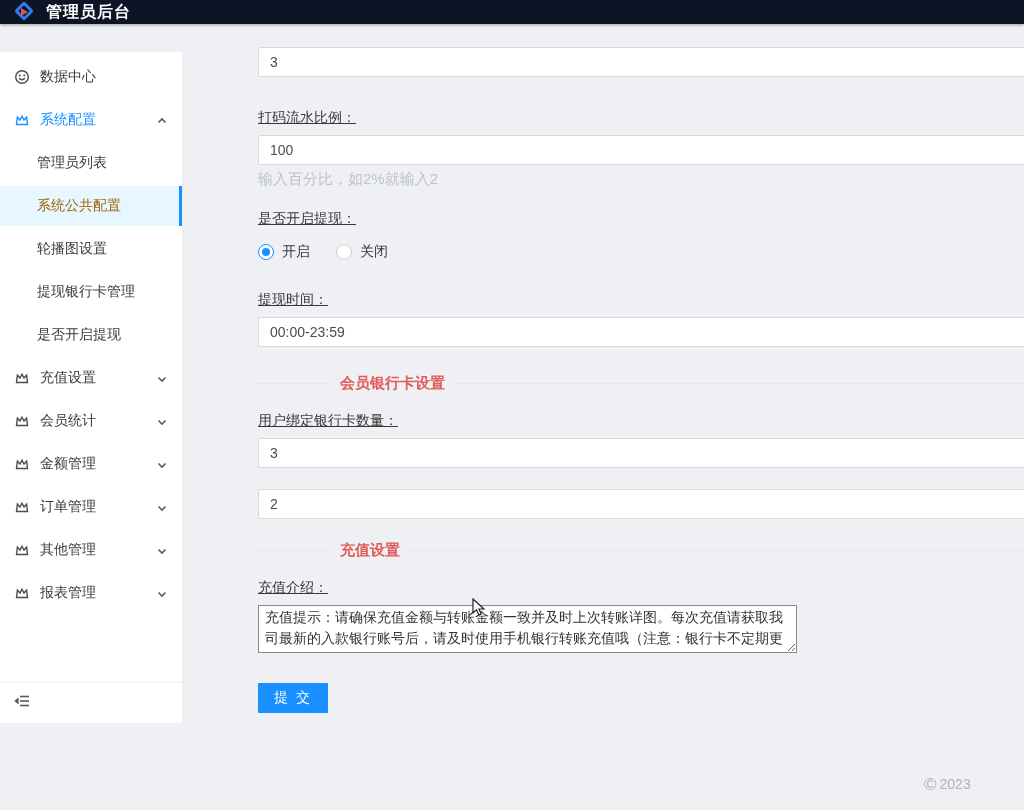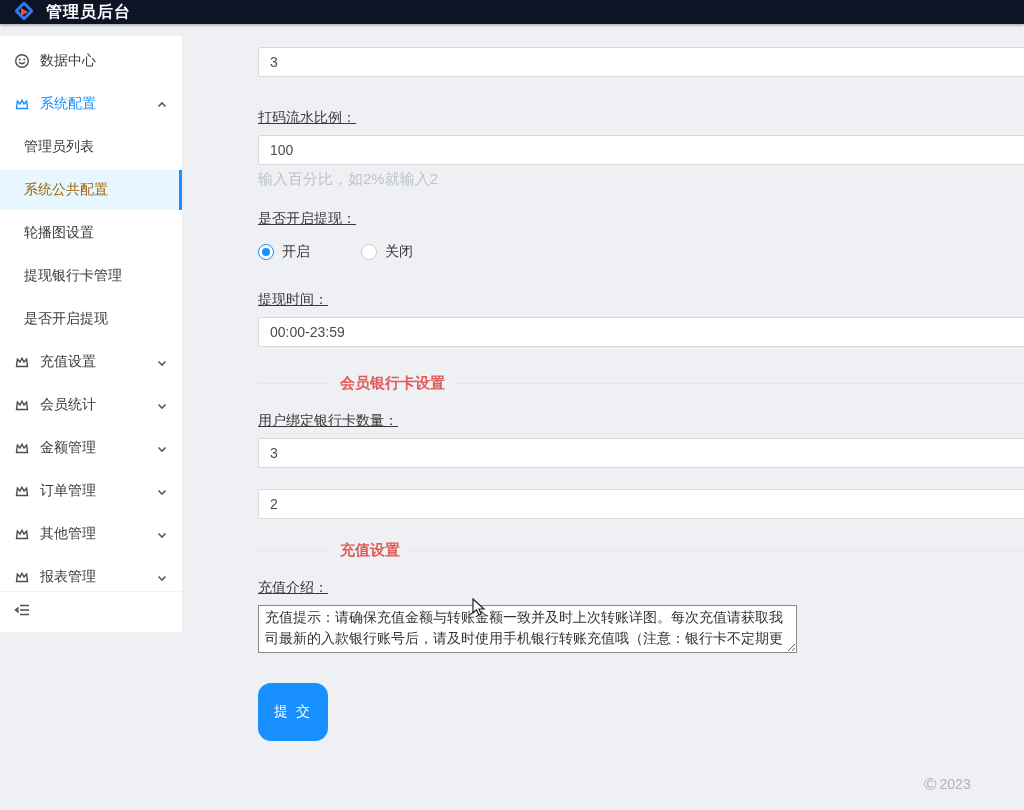--- a/index.html
+++ b/index.html
@@ -18,33 +18,33 @@
     border:3px solid #2d7bf0; transform:rotate(45deg); border-radius:2px;
   }
   .logo .arrow {
     position:absolute; left:7px; top:7px; width:0; height:0;
     border-left:7px solid #e05340; border-top:4px solid transparent; border-bottom:4px solid transparent;
   }
   .header-title { color:#fff; font-size:16px; font-weight:bold; letter-spacing:1px; }
 
   
   .sidebar {
-    position:absolute; top:36px; left:0; width:183px; height:596px;
+    position:absolute; top:52px; left:0; width:183px; height:671px;
     background:#fff; border-right:1px solid #ececec; z-index:20; padding-top:2px;
   }
   .menu-item {
     height:40px; margin:3px 0; display:flex; align-items:center;
     padding:0 14px; font-size:14px; color:#3b3b3b; cursor:pointer; position:relative;
   }
   .menu-item .mi-icon { width:16px; height:16px; margin-right:10px; flex:none; display:flex; align-items:center; }
   .menu-item .mi-label { flex:1; white-space:nowrap; overflow:hidden; }
   .menu-item .mi-caret { width:12px; height:12px; flex:none; margin-left:4px; }
   .menu-item.group-active { color:#1890ff; }
   .menu-item.group-active svg.stroke-ic { stroke:#1890ff; }
-  .menu-sub { padding-left:24px; }
+  .menu-sub { padding-left:37px; }
   .menu-sub.active { background:#e6f7ff; color:#a16207; }
   .menu-sub.active::after { content:""; position:absolute; right:0; top:0; bottom:0; width:3px; background:#1890ff; }
   svg.stroke-ic { stroke:#4c4c4c; fill:none; stroke-width:1.4; }
   svg.caret-ic { stroke:#595959; fill:none; stroke-width:1.6; }
 
   .sidebar-footer {
     position:absolute; bottom:0; left:0; width:100%; height:41px;
     border-top:1px solid #f0f0f0; display:flex; align-items:center; padding:0 14px;
   }
 
@@ -54,21 +54,21 @@
     overflow:hidden; padding:4px 0 0 74px;
   }
   .fld-label { font-size:14px; color:#383838; height:20px; line-height:20px;text-decoration:underline; }
   .ant-input {
     display:block; width:800px; height:30px; background:#fff;
     border:1px solid #d9d9d9; border-radius:2px; padding:0 11px;
     font-size:14px; color:#4c4c4c; font-family:"Liberation Sans","DejaVu Sans",sans-serif; outline:none;
   }
   .helper { font-size:15px; color:#bfc3c9; margin-top:5px; height:16px; }
 
-  .radio-row { display:flex; align-items:center; margin-top:13px; height:22px;gap:25px; }
+  .radio-row { display:flex; align-items:center; margin-top:13px; height:22px; }
   .radio { display:flex; align-items:center; margin-right:26px; cursor:pointer; }
   .radio .circle {
     width:16px; height:16px; border-radius:50%; background:#fff;
     border:1px solid #cfcfcf; margin-right:8px; position:relative; flex:none;
   }
   .radio.checked .circle { border:1px solid #1890ff; }
   .radio.checked .circle::after {
     content:""; position:absolute; left:3px; top:3px; width:8px; height:8px;
     border-radius:50%; background:#1890ff;
   }
@@ -81,21 +81,21 @@
   .divider-red::before { content:""; width:72px; border-top:1px solid #e6e6e6; margin-right:10px; }
   .divider-red::after  { content:""; flex:1;  border-top:1px solid #e6e6e6; margin-left:10px; }
 
   textarea.intro {
     width:539px; height:48px; border:1px solid #8a8a8a; background:#fff;
     font-size:14px; line-height:21px; color:#333; padding:1px 6px;
     font-family:"Liberation Sans","DejaVu Sans",sans-serif; resize:both;
   }
   .submit-btn {
     margin-top:26px; display:inline-block; background:#1890ff; color:#fff;
-    border:none; border-radius:13px; font-size:14px; padding:20px 16px;
+    border:none; border-radius:1px; font-size:14px; padding:6px 16px;
     letter-spacing:2px; cursor:pointer;
   }
   .copyright {
     position:absolute; left:740px; top:735px; color:#aeb2b8; font-size:14px;
   }
   .copyright .csym { font-size:17px; vertical-align:-1px; margin-right:3px; }
 
   
   .mt-30 { margin-top:30px; } .mt-22 { margin-top:22px; } .mt-26 { margin-top:26px; }
   .mt-27 { margin-top:27px; } .mt-21 { margin-top:21px; } .mt-17 { margin-top:17px; }

